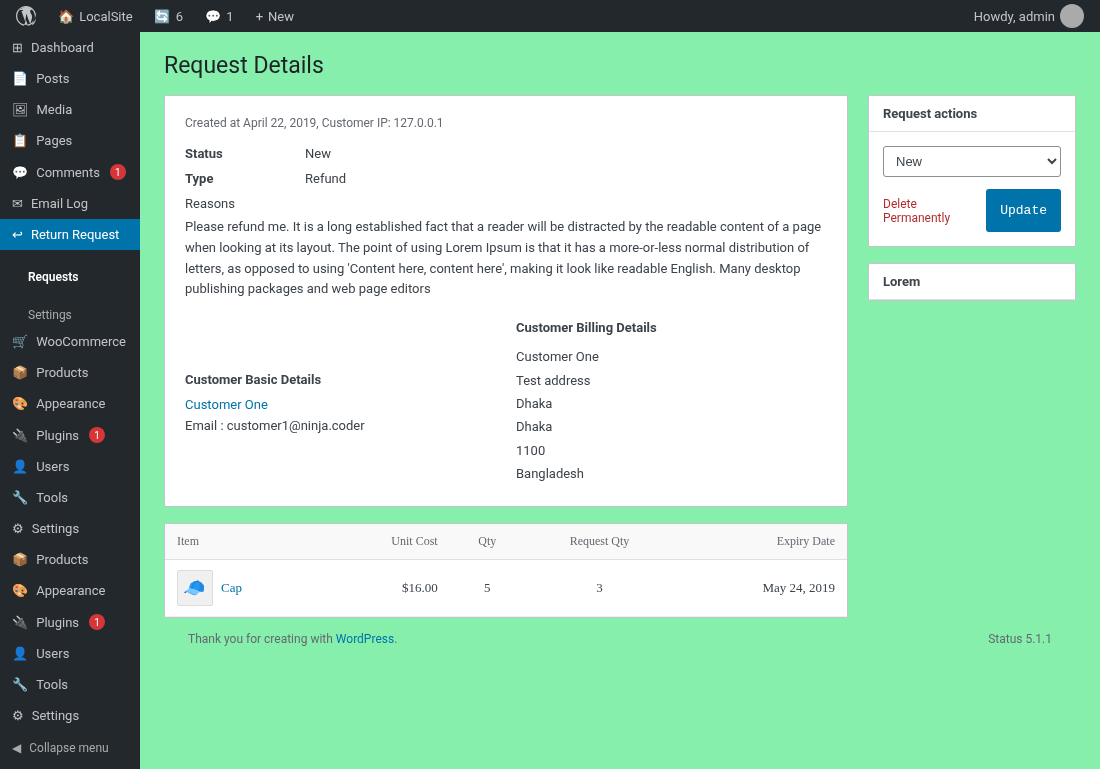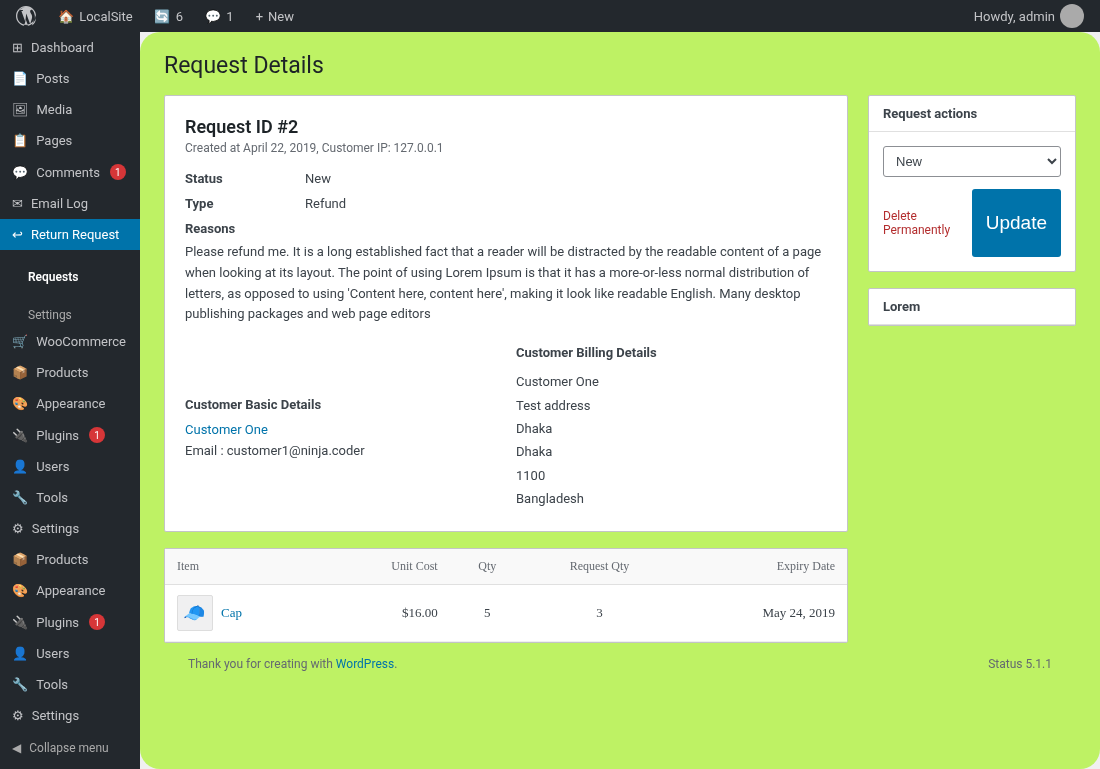--- a/index.html
+++ b/index.html
@@ -42,22 +42,21 @@
     .sidebar-item.active { background: #0073aa; color: #fff; }
     .sidebar-badge { background: #d63638; color: #fff; border-radius: 50%; width: 16px; height: 16px; font-size: 10px; display: inline-flex; align-items: center; justify-content: center; margin-left: 2px; }
     .sidebar-sub { padding: 20px 12px 4px 28px; color: #aaa; cursor: pointer; font-size: 12px; }
     .sidebar-sub.active { color: #fff; font-weight: 600; }
     .sidebar-collapse { display: flex; align-items: center; gap: 8px; padding: 10px 12px; color: #aaa; cursor: pointer; font-size: 12px; margin-top: auto; }
 
     
     #main {
       flex: 1;
       padding: 20px 24px;
-      background: #bef264;
-      border-radius: 20px;
+      background: #86efac;
     }
     .page-title {
       font-size: 23px;
       font-weight: 400;
       color: #1d2327;
       margin-bottom: 16px;
     }
 
     
     .content-grid { display: flex; gap: 20px; align-items: flex-start; }
@@ -73,21 +72,21 @@
       margin-bottom: 16px;
     }
 
     .request-id { font-size: 18px; font-weight: 600; color: #1d2327; margin-bottom: 4px; }
     .request-meta { color: #646970; font-size: 12px; margin-bottom: 16px; }
 
     .detail-row { display: flex; align-items: flex-start; margin-bottom: 10px; }
     .detail-label { font-weight: 700; width: 120px; flex-shrink: 0; }
     .detail-value { flex: 1; }
 
-    .reasons-label { font-weight: 700; margin-bottom: 6px; }
+    .reasons-label { font-weight: 400; margin-bottom: 6px; }
     .reasons-text { line-height: 1.6; color: #3c434a; }
 
     .details-grid { display: flex; gap: 20px; margin-top: 20px; align-items: center; }
     .details-col { flex: 1; }
     .details-col-title { font-weight: 700; margin-bottom: 10px; font-size: 13px; }
     .customer-link { color: #0073aa; text-decoration: none; }
     .customer-info { line-height: 1.8; color: #3c434a; }
 
     
     .items-table-wrap { background: #fff; border: 1px solid #c3c4c7; border-radius: 2px; }
@@ -137,24 +136,25 @@
       margin-bottom: 12px;
       cursor: pointer;
     }
     .action-row { display: flex; align-items: center; justify-content: space-between; }
     .delete-link { color: #b32d2e; text-decoration: none; font-size: 12px; }
 
     .btn-primary {
       background: #0073aa;
       color: #fff;
       border: none;
-      padding: 23px 14px;
+      padding: 14px 14px;
       border-radius: 3px;
-      font-size: 19px;
+      font-size: 13px;
       cursor: pointer;
+      font-family: Liberation Mono, monospace;
     }
 
     .no-note { color: #646970; font-size: 13px; margin-bottom: 0; }
 
     .notes-textarea {
       width: 100%;
       height: 80px;
       border: 1px solid #8c8f94;
       border-radius: 3px;
       padding: 6px 8px;
@@ -307,21 +307,20 @@
     </div>
   </div>
 
   <div id="main">
     <h1 class="page-title">Request Details</h1>
 
     <div class="content-grid">
       <div class="content-main">
 
         <div class="card">
-          <div class="request-id">Request ID #2</div>
           <div class="request-meta">Created at April 22, 2019, Customer IP: 127.0.0.1</div>
 
           <div class="detail-row">
             <span class="detail-label">Status</span>
             <span class="detail-value">New</span>
           </div>
           <div class="detail-row">
             <span class="detail-label">Type</span>
             <span class="detail-value">Refund</span>
           </div>

